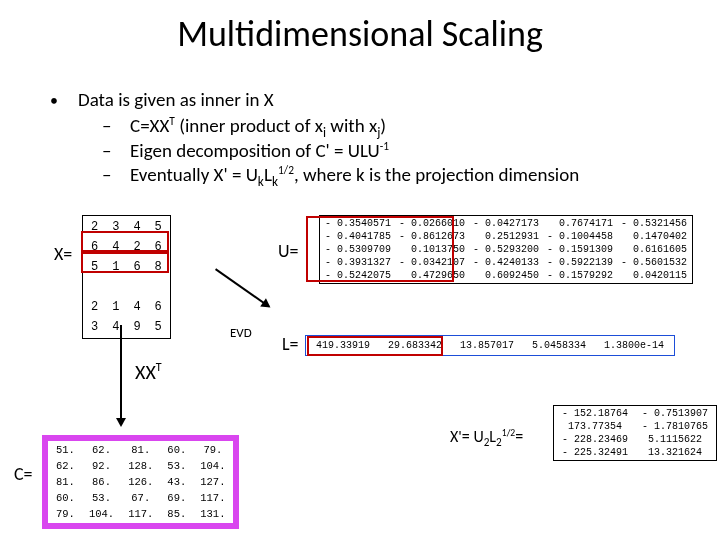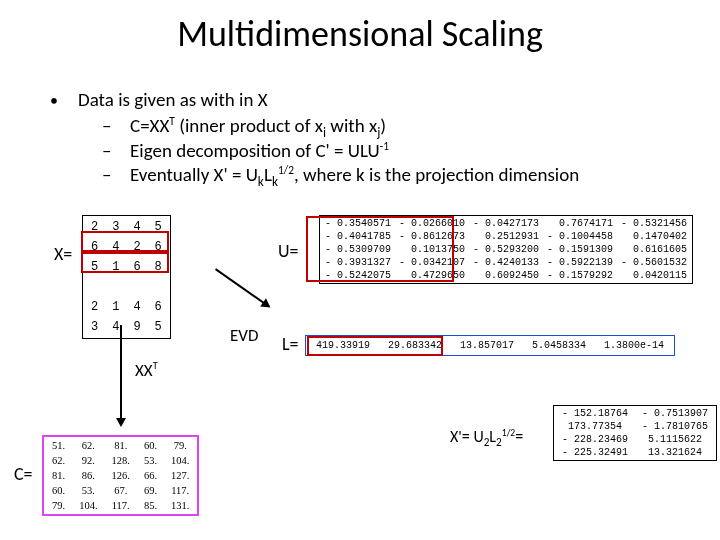--- a/index.html
+++ b/index.html
@@ -90,22 +90,22 @@
   .redRow {
     position: absolute;
     border: 2px solid #c00000;
     pointer-events: none;
   }
 
   .matC {
     position: absolute;
     left: 42px;
     top: 230px;
-    border: 2px solid #d946ef;
-    font-family: Liberation Serif, serif;
+    border: 6px solid #d946ef;
+    font-family: Liberation Mono, monospace;
     font-size: 10.5px;
   }
   .matC td {
     padding: 1px 6px;
     text-align: center;
   }
 
   .matU {
     position: absolute;
     left: 319px;
@@ -172,44 +172,44 @@
     position: absolute;
     left: -4px;
     bottom: -2px;
     border-left: 5px solid transparent;
     border-right: 5px solid transparent;
     border-top: 9px solid #000;
   }
 
   .evd {
     position: absolute;
-    font-size: 17px;
+    font-size: 13px;
   }
 
   .xxt {
     position: absolute;
-    font-size: 17px;
+    font-size: 20px;
   }
 
   .xprime {
     position: absolute;
     font-size: 16px;
   }
 </style>
 </head>
 <body>
 
 <div class="slide">
 
   <div class="title">Multidimensional Scaling</div>
 
   <div class="bullets">
     <div class="bullet-lvl1">
       <span class="dot">•</span>
-      <span>Data is given as with in X</span>
+      <span>Data is given as inner in X</span>
     </div>
     <div class="bullet-lvl2">
       <span class="dash">–</span>
       <span>
         <span>C=XX</span><sup>T</sup><span> (inner product of x</span><sub>i</sub><span> with x</span><sub>j</sub><span>)</span>
       </span>
     </div>
     <div class="bullet-lvl2">
       <span class="dash">–</span>
       <span>
@@ -292,21 +292,21 @@
             <td>62.</td>
             <td>92.</td>
             <td>128.</td>
             <td>53.</td>
             <td>104.</td>
           </tr>
       <tr>
             <td>81.</td>
             <td>86.</td>
             <td>126.</td>
-            <td>66.</td>
+            <td>43.</td>
             <td>127.</td>
           </tr>
       <tr>
             <td>60.</td>
             <td>53.</td>
             <td>67.</td>
             <td>69.</td>
             <td>117.</td>
           </tr>
       <tr>

